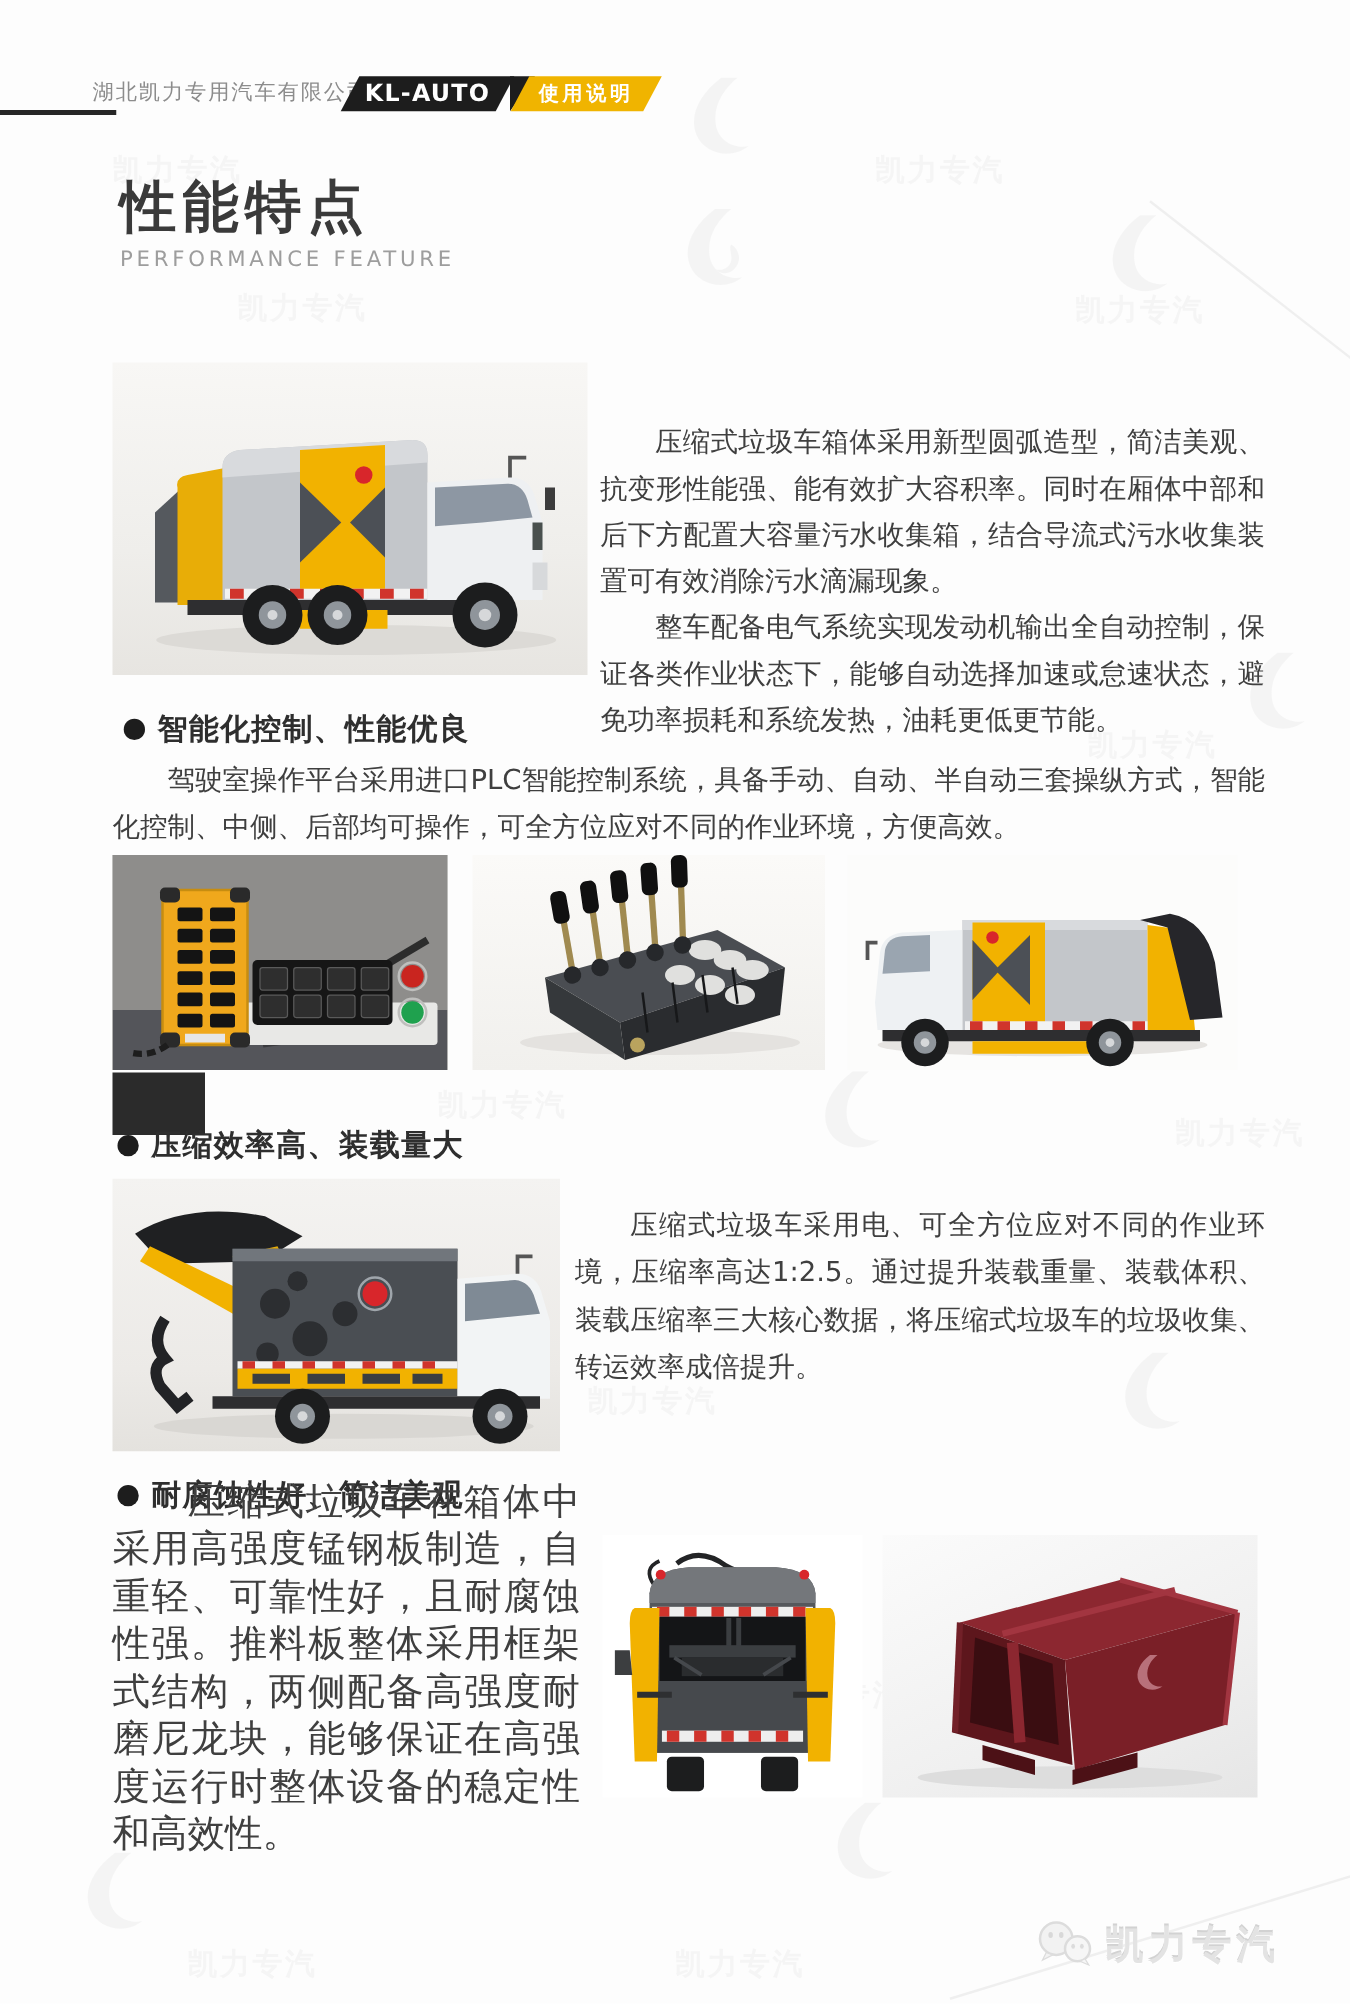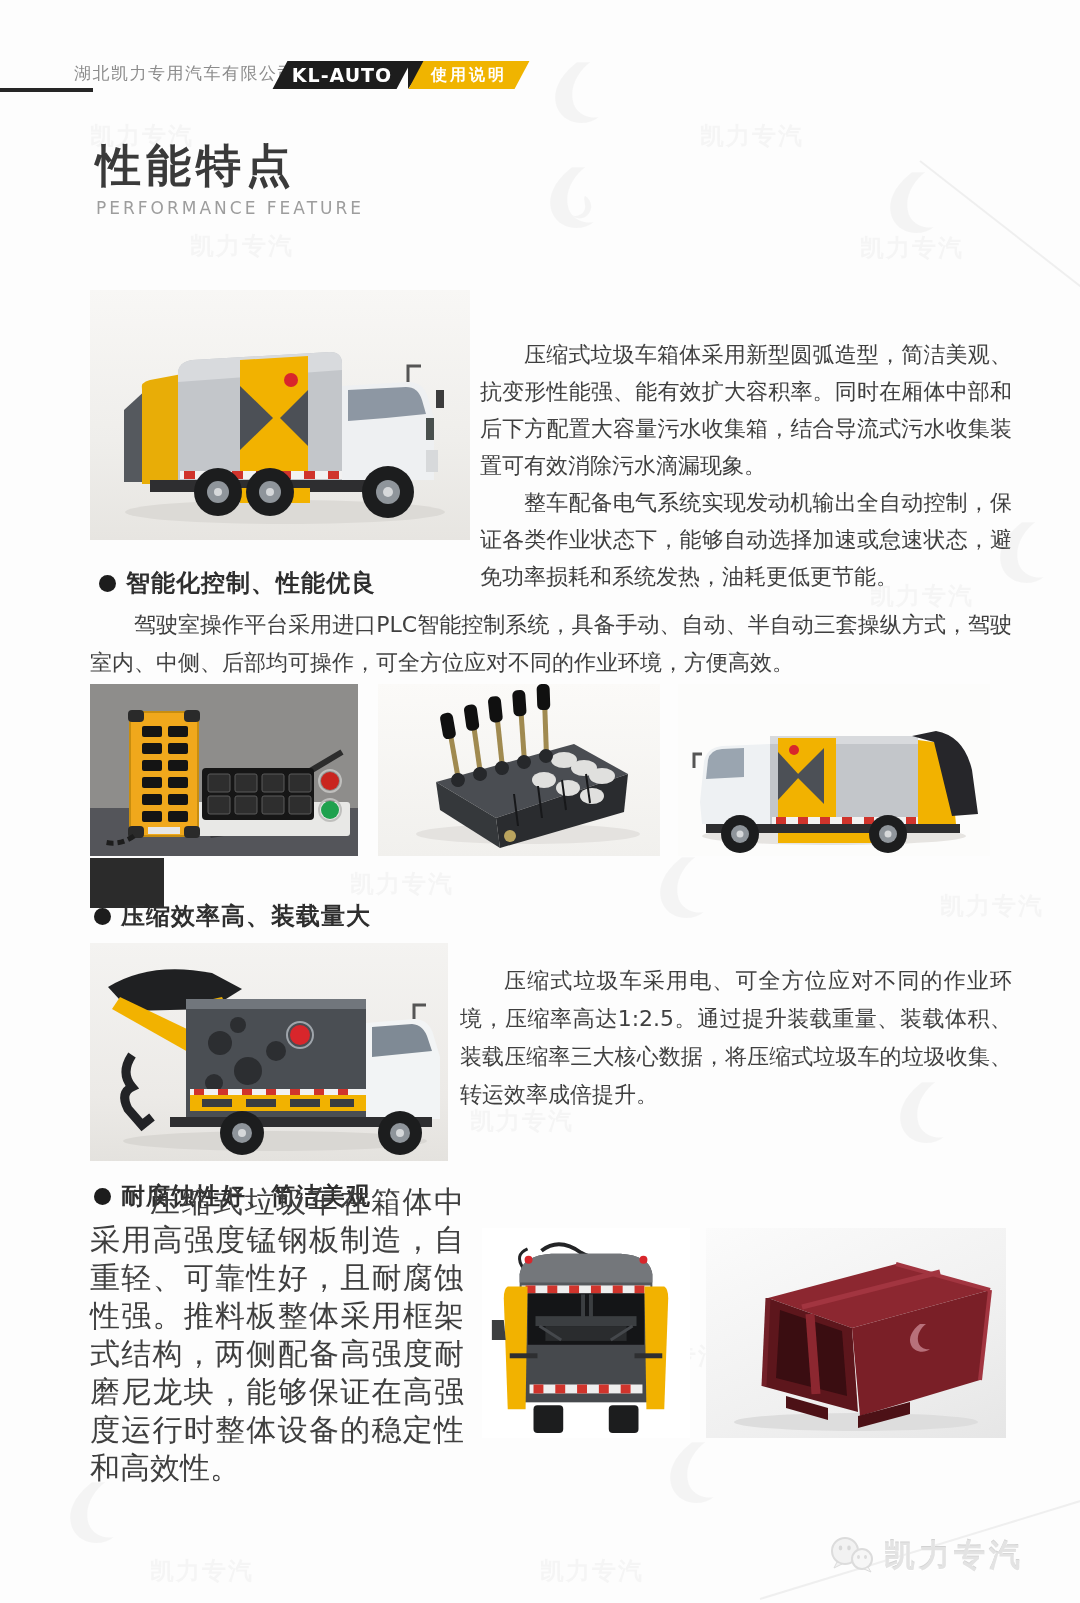--- a/index.html
+++ b/index.html
@@ -180,21 +180,21 @@
 
   <div class="para text1">
     <p>压缩式垃圾车箱体采用新型圆弧造型，简洁美观、抗变形性能强、能有效扩大容积率。同时在厢体中部和后下方配置大容量污水收集箱，结合导流式污水收集装置可有效消除污水滴漏现象。</p>
     <p>整车配备电气系统实现发动机输出全自动控制，保证各类作业状态下，能够自动选择加速或怠速状态，避免功率损耗和系统发热，油耗更低更节能。</p>
   </div>
 
   <div class="sec-head" style="left:99px;top:567px">
     <span class="bullet"></span><span>智能化控制、性能优良</span>
   </div>
   <div class="para text2">
-    <p>驾驶室操作平台采用进口PLC智能控制系统，具备手动、自动、半自动三套操纵方式，驾驶室内、中侧、后部均可操作，可全方位应对不同的作业环境，方便高效。</p>
+    <p>驾驶室操作平台采用进口PLC智能控制系统，具备手动、自动、半自动三套操纵方式，智能化控制、中侧、后部均可操作，可全方位应对不同的作业环境，方便高效。</p>
   </div>
 
   <div class="photo photo2">
     <svg viewBox="0 0 268 172">
       <rect width="268" height="172" fill="#8e8d8b"></rect>
       <rect y="124" width="268" height="48" fill="#54555a"></rect>
       <path d="M148 130 L252 68" stroke="#2c2c2c" stroke-width="6"></path>
       <path d="M120 150 Q180 140 250 146" stroke="#3a3a3e" stroke-width="8" fill="none"></path>
       <rect x="106" y="118" width="154" height="34" rx="3" fill="#e8e8e6"></rect>
       <rect x="112" y="84" width="112" height="52" rx="4" fill="#161616"></rect>

